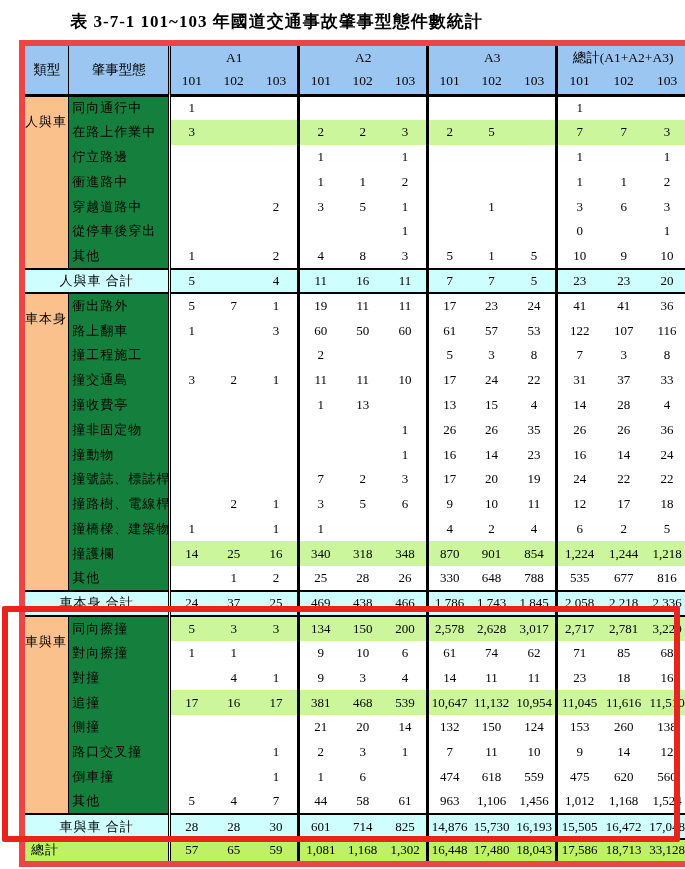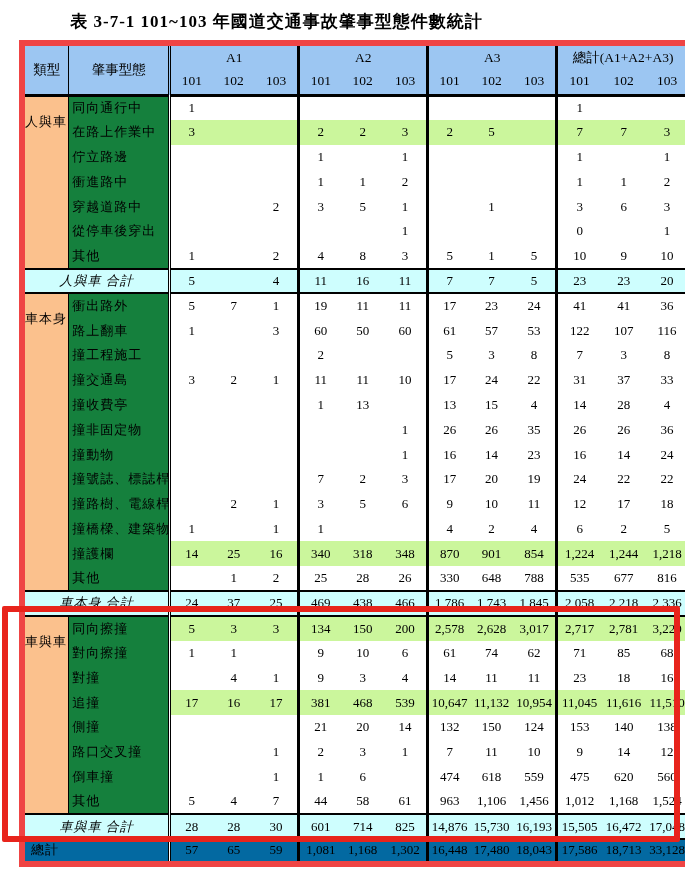--- a/index.html
+++ b/index.html
@@ -16,22 +16,22 @@
   td{padding:0;font-size:13px;overflow:hidden;white-space:nowrap;}
   .cat{background:#FBC18D;text-align:left;vertical-align:top;
        padding-top:16px;border-left:2px solid #000;letter-spacing:1px;font-size:13px;}
   .lbl{background:#15803d;text-align:left;padding-left:3px;
        border-left:1px solid #000;letter-spacing:1px;}
   .num{text-align:center;background:#fff;}
   .b-dbl{border-left:3px double #000;}
   .b-grp{border-left:3px solid #000;}
   tr.hl td.num{background:#CBF69C;}
   tr.sub td{background:#CEFEFE;border-top:2px solid #000;border-bottom:2px solid #000;}
-  tr.sub td.sublbl{text-align:center;letter-spacing:1px;font-style:italic;}
-  tr.grand td{background:#0369a1;border-top:2px solid #000;margin-top:16px;}
+  tr.sub td.sublbl{text-align:center;letter-spacing:1px;}
+  tr.grand td{background:#bef264;border-top:2px solid #000;margin-top:16px;}
   tr.grand td.grandlbl{text-align:left;padding-left:6px;letter-spacing:1px;}
   thead th.hdr-bot{border-bottom:3px solid #000;}
   .redbox{position:absolute;left:2px;top:606px;width:678px;height:236px;
           box-sizing:border-box;border:6px solid #E8241C;border-radius:2px;
           pointer-events:none;z-index:5;}
 </style>
 </head>
 <body>
 
 <div class="title">表 3-7-1  101~103 年國道交通事故肇事型態件數統計</div>
@@ -461,21 +461,21 @@
         <td class="num b-dbl"></td>
         <td class="num"></td>
         <td class="num"></td>
         <td class="num b-grp">21</td>
         <td class="num">20</td>
         <td class="num">14</td>
         <td class="num b-grp">132</td>
         <td class="num">150</td>
         <td class="num">124</td>
         <td class="num b-grp">153</td>
-        <td class="num">140</td>
+        <td class="num">260</td>
         <td class="num">138</td>
       </tr>
       <tr>
         <td class="lbl">路口交叉撞</td>
         <td class="num b-dbl"></td>
         <td class="num"></td>
         <td class="num">1</td>
         <td class="num b-grp">2</td>
         <td class="num">3</td>
         <td class="num">1</td>

